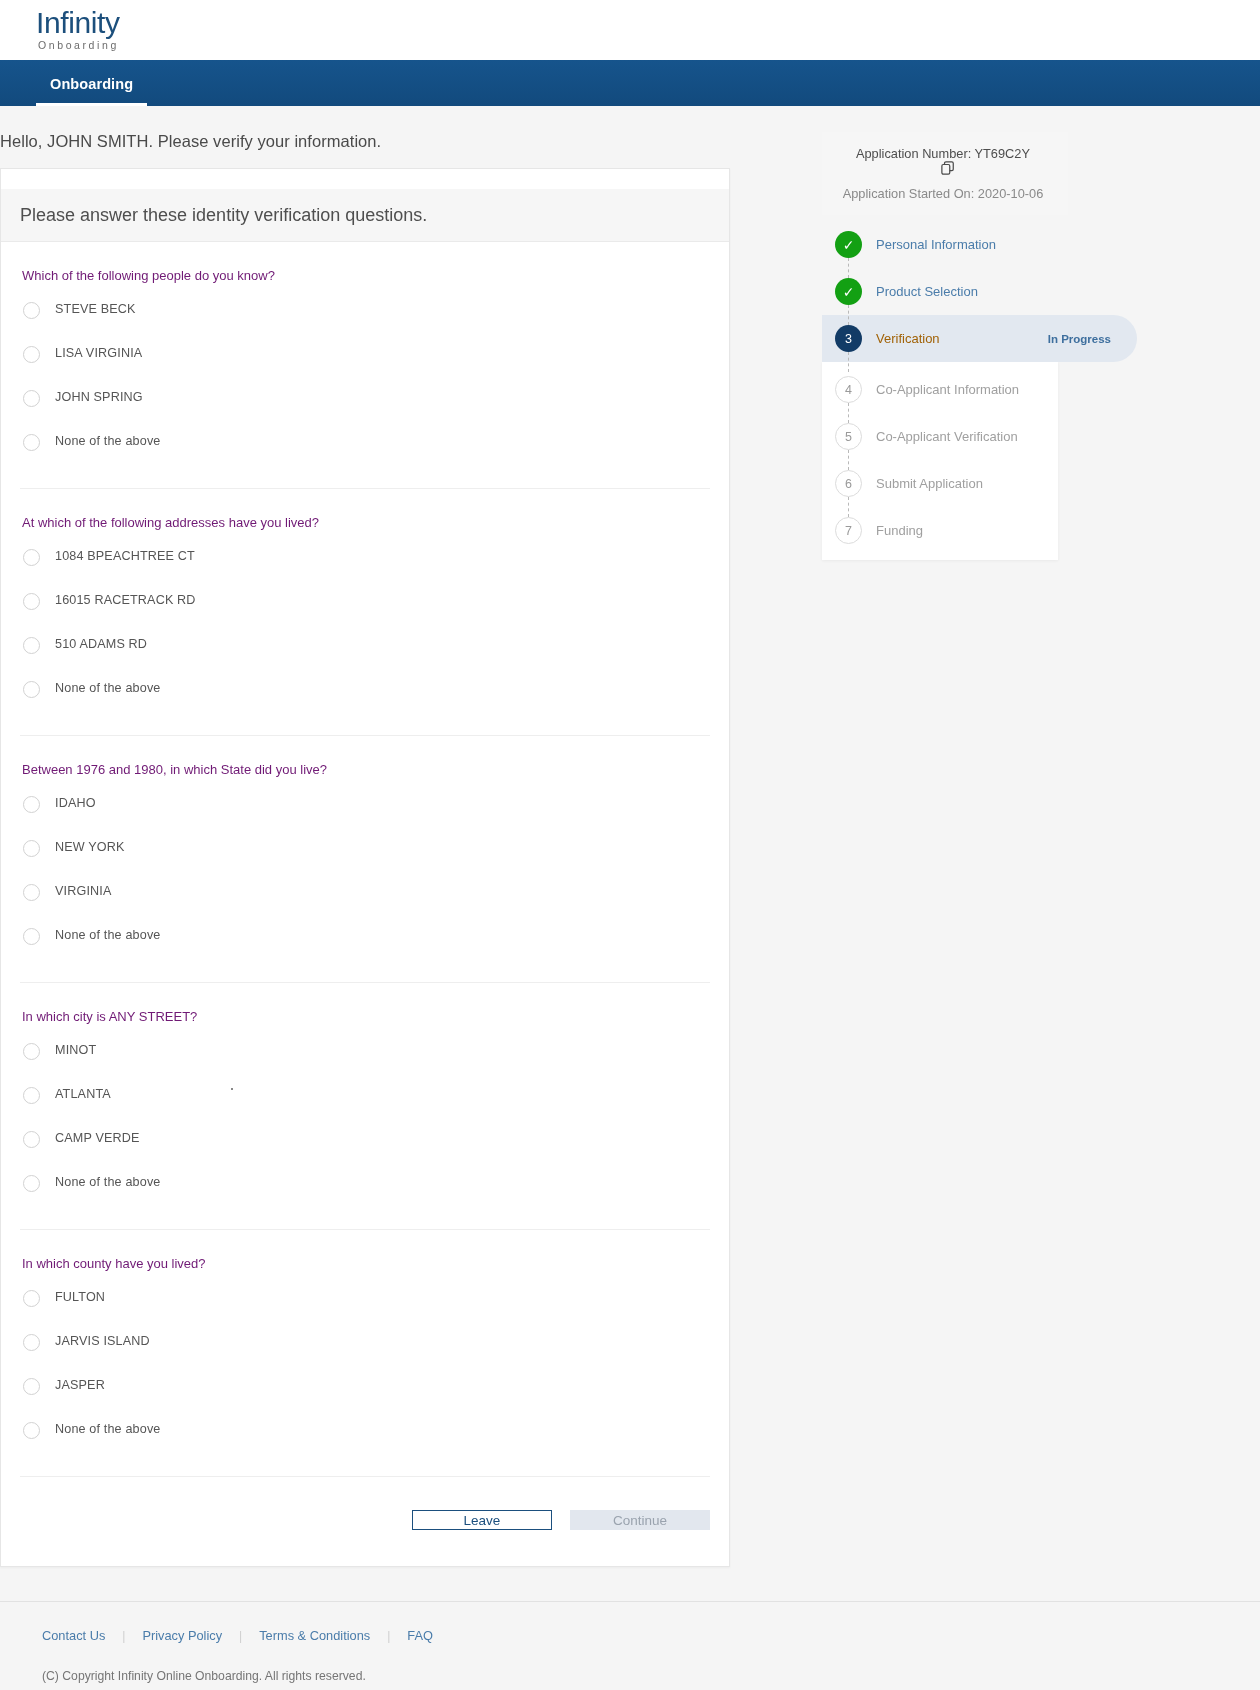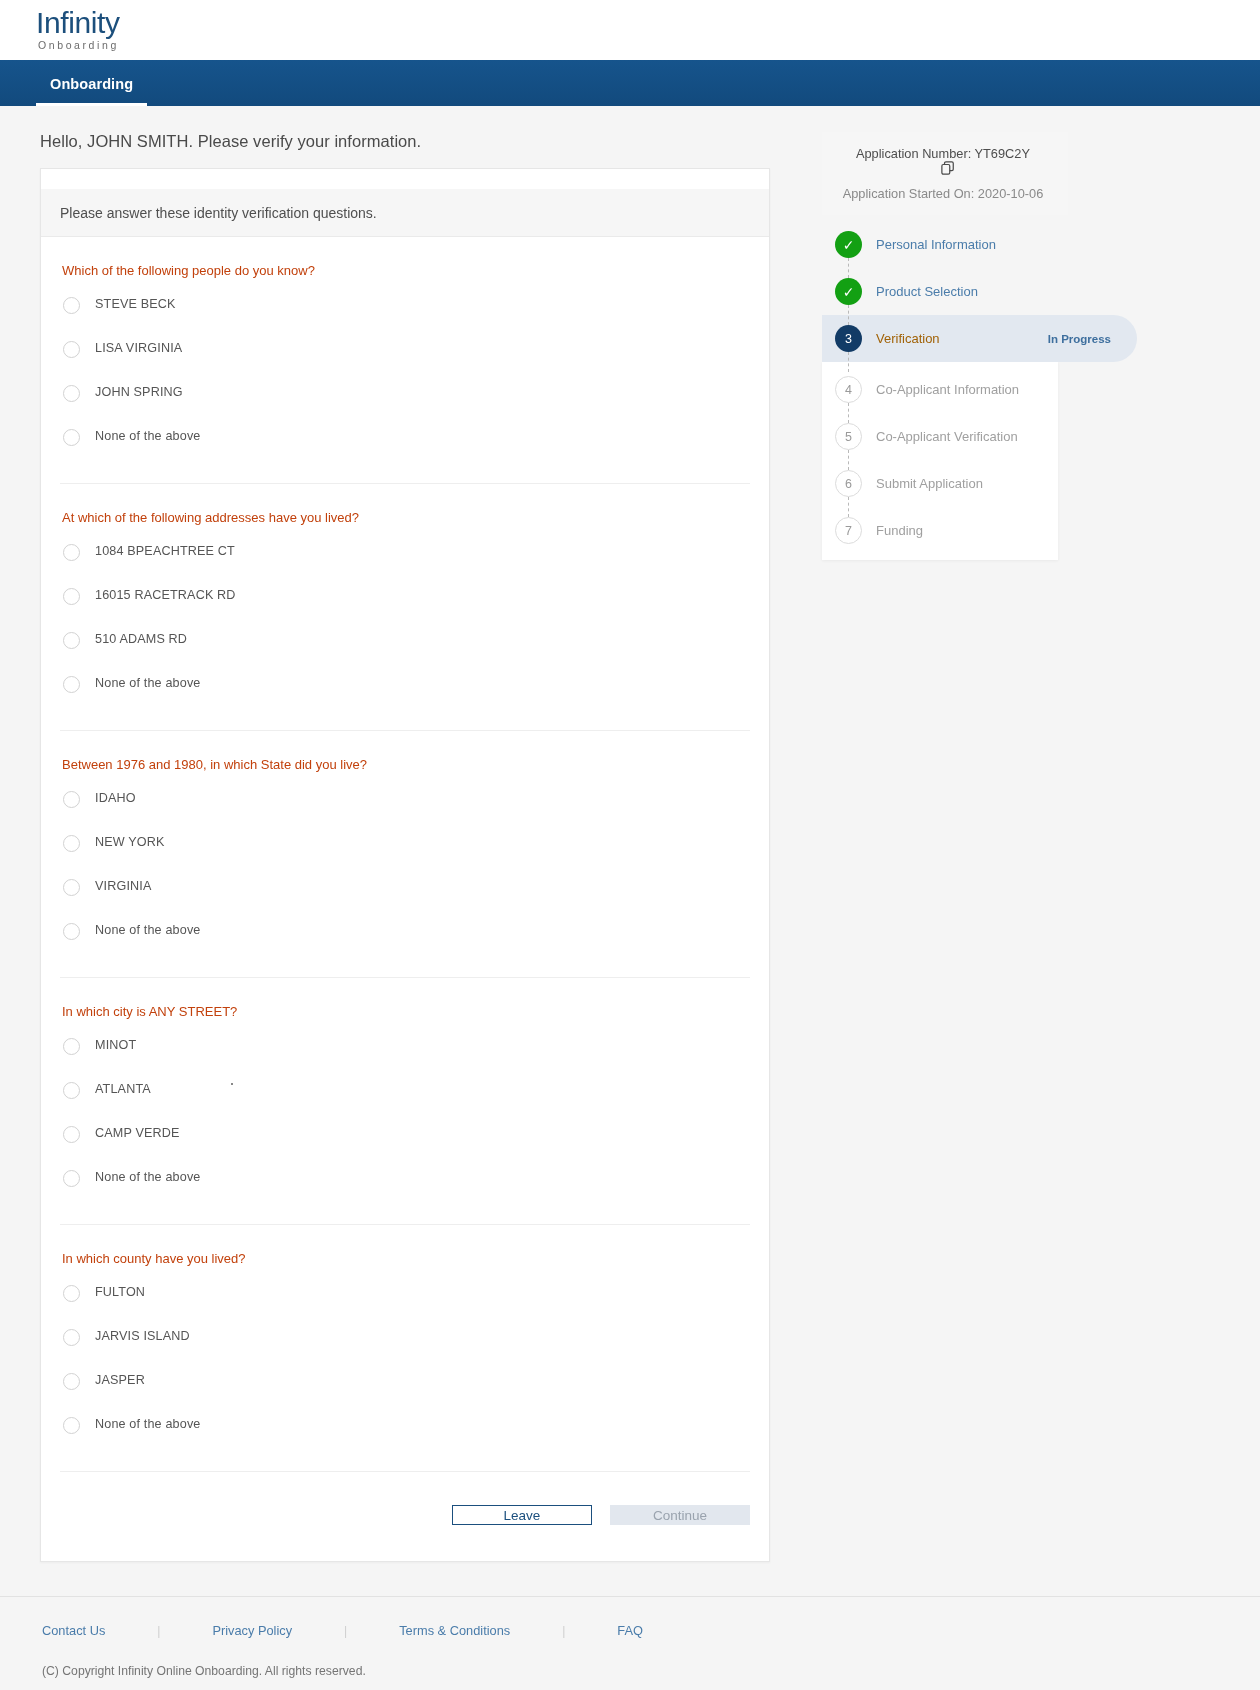--- a/index.html
+++ b/index.html
@@ -51,21 +51,21 @@
     cursor: pointer;
     letter-spacing: .1px;
   }
 
   
   .page {
     display: flex;
     align-items: flex-start;
     padding: 26px 0 0 0;
   }
-  .main-col { width: 800px; padding-left: 40px; }
+  .main-col { width: 800px; }
   .side-col { width: 420px; padding-left: 22px; }
 
   .greeting {
     font-size: 16.5px;
     color: #4a4a4a;
     margin-bottom: 17px;
     letter-spacing: .05px;
   }
 
   
@@ -73,31 +73,31 @@
     background: #ffffff;
     border: 1px solid #e6e6e6;
     width: 730px;
     box-shadow: 0 1px 2px rgba(0,0,0,0.04);
   }
   .card-head {
     background: #f6f6f6;
     border-bottom: 1px solid #eaeaea;
     padding: 16px 0 15px 19px;
     margin-top: 20px;
-    font-size: 14px;
+    font-size: 18px;
     color: #4f4f4f;
   }
   .card-body { padding: 0 19px; }
 
   
   .qblock { padding: 26px 0 10px 0; border-bottom: 1px solid #eeeeee; }
   .qblock.last { border-bottom: 1px solid #eeeeee; }
   .qtext {
     font-size: 13px;
-    color: #c2410c;
+    color: #701a75;
     margin-bottom: 19px;
     padding-left: 2px;
   }
   .opt {
     display: flex;
     height: 31px;
     margin-bottom: 13px;
     cursor: pointer;
   }
   .radio {
@@ -227,21 +227,21 @@
     padding: 4px 0 6px 0;
   }
 
   
   .footer {
     border-top: 1px solid #e2e2e2;
     margin-top: 34px;
     padding: 26px 0 18px 42px;
     background: #f5f5f5;
   }
-  .footer-links { display: flex; align-items: center; gap: 35px; }
+  .footer-links { display: flex; align-items: center; }
   .footer-links a {
     color: #4a7caa;
     font-size: 12.8px;
     text-decoration: none;
     cursor: pointer;
   }
   .sep { color: #cfcfcf; padding: 0 17px; font-size: 12px; }
   .copyright {
     font-size: 12.2px;
     color: #757575;

